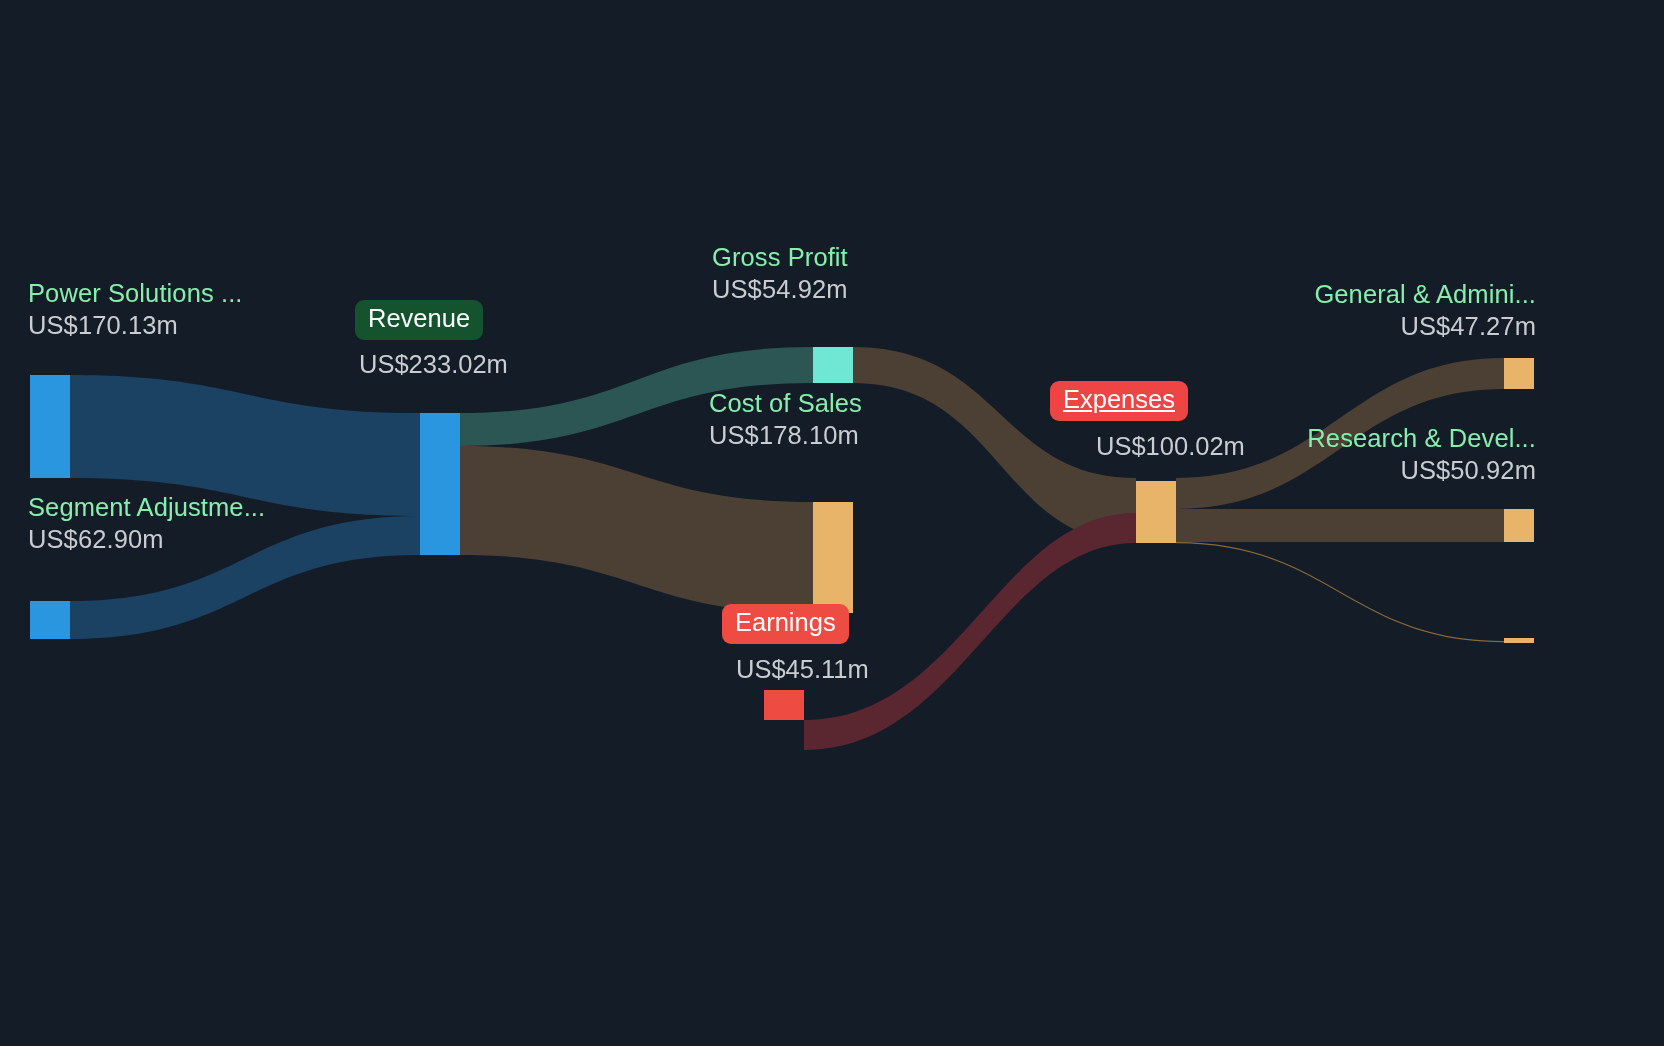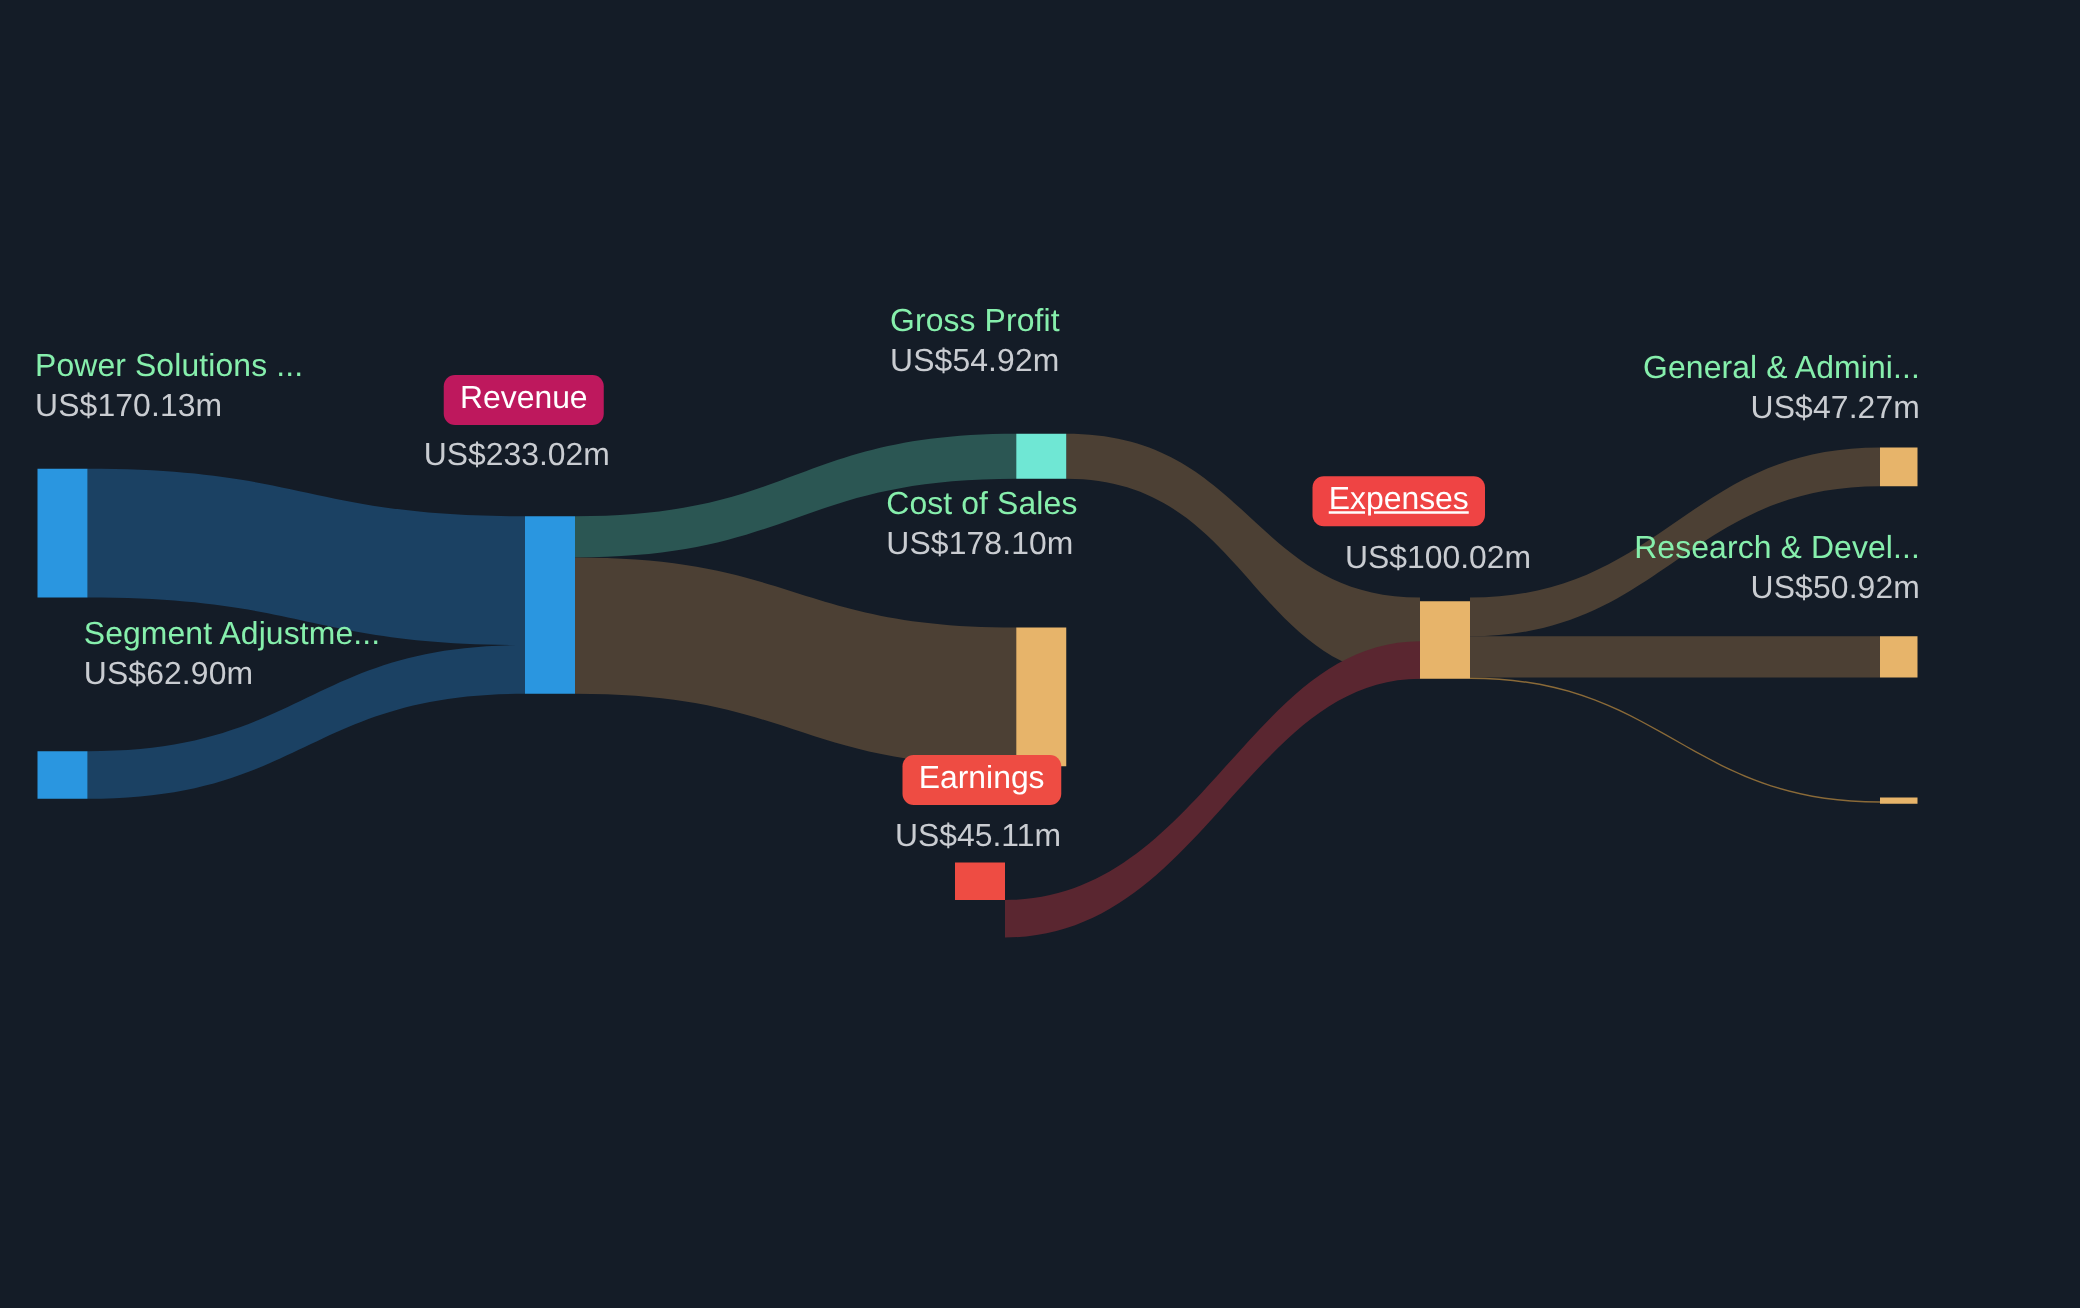--- a/index.html
+++ b/index.html
@@ -57,20 +57,21 @@
     padding: 6px 13px 8px 13px;
     line-height: 1;
     white-space: nowrap;
   }
   .badgeval {
     position: absolute;
     font-size: 25.5px;
     color: #c9ccd1;
     white-space: nowrap;
     line-height: 1;
+    margin-left: 20px;
   }
 </style>
 </head>
 <body>
 
 <div id="stage">
 
   <svg id="sankey" viewBox="0 0 1664 1046">
     <g>
 
@@ -105,26 +106,26 @@
       <rect x="1504" y="509" width="30" height="33" fill="#e7b46a"></rect>
       <rect x="1504" y="638" width="30" height="5" fill="#e7b46a"></rect>
     </g>
   </svg>
 
   <div class="lbl" style="left:28px; top:280px;">
     <span class="name">Power Solutions ...</span>
     <span class="val">US$170.13m</span>
   </div>
 
-  <div class="lbl" style="left:28px; top:494px;margin-left:39px;">
+  <div class="lbl" style="left:28px; top:494px;">
     <span class="name">Segment Adjustme...</span>
     <span class="val">US$62.90m</span>
   </div>
 
-  <div class="badge" style="left:355px; top:300px; background:#be185d;">Revenue</div>
+  <div class="badge" style="left:355px; top:300px; background:#14532d;">Revenue</div>
   <div class="badgeval" style="left:339px; top:352px;">US$233.02m</div>
 
   <div class="lbl" style="left:712px; top:244px;">
     <span class="name">Gross Profit</span>
     <span class="val">US$54.92m</span>
   </div>
 
   <div class="lbl" style="left:709px; top:390px;">
     <span class="name">Cost of Sales</span>
     <span class="val">US$178.10m</span>

